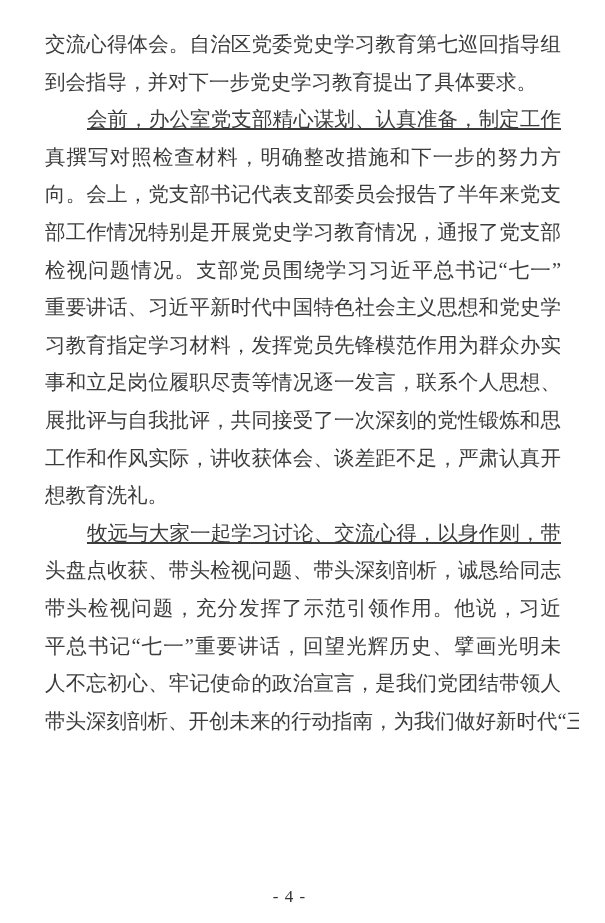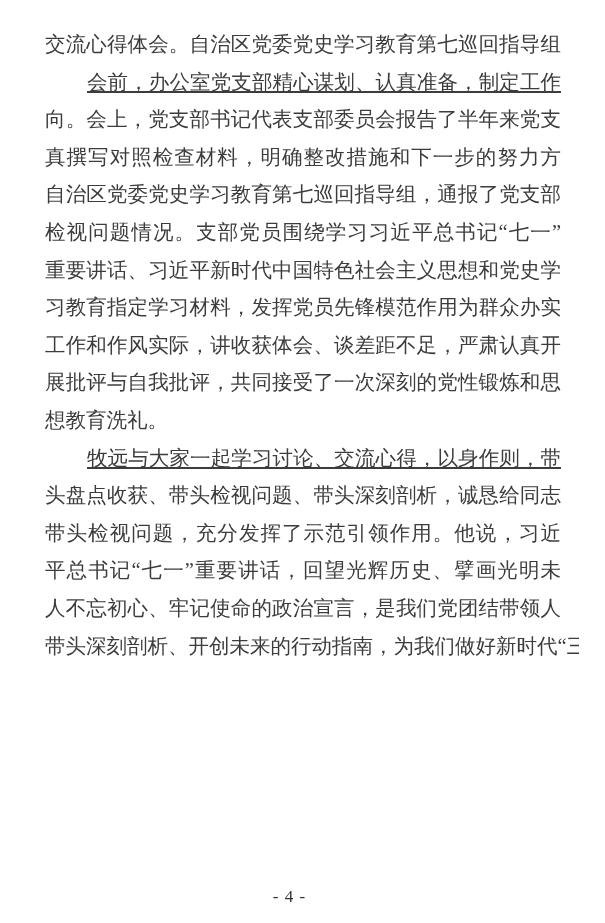--- a/index.html
+++ b/index.html
@@ -50,29 +50,31 @@
     color: #333333;
     letter-spacing: 1px;
   }
 </style>
 </head>
 <body>
 
 <div class="page">
   <div class="doc-body" id="doc-body">
       <div class="line">交流心得体会。自治区党委党史学习教育第七巡回指导组</div>
+      <div class="line para-end">到会指导，并对下一步党史学习教育提出了具体要求。</div>
       <div class="line indent">会前，办公室党支部精心谋划、认真准备，制定工作</div>
+      <div class="line">真撰写对照检查材料，明确整改措施和下一步的努力方</div>
       <div class="line">向。会上，党支部书记代表支部委员会报告了半年来党支</div>
-      <div class="line">真撰写对照检查材料，明确整改措施和下一步的努力方</div>
-      <div class="line">自治区党委党史学习教育第七巡回指导组，通报了党支部</div>
+      <div class="line">部工作情况特别是开展党史学习教育情况，通报了党支部</div>
       <div class="line">检视问题情况。支部党员围绕学习习近平总书记“七一”</div>
       <div class="line">重要讲话、习近平新时代中国特色社会主义思想和党史学</div>
       <div class="line">习教育指定学习材料，发挥党员先锋模范作用为群众办实</div>
+      <div class="line">事和立足岗位履职尽责等情况逐一发言，联系个人思想、</div>
+      <div class="line">展批评与自我批评，共同接受了一次深刻的党性锻炼和思</div>
       <div class="line">工作和作风实际，讲收获体会、谈差距不足，严肃认真开</div>
-      <div class="line">展批评与自我批评，共同接受了一次深刻的党性锻炼和思</div>
       <div class="line para-end">想教育洗礼。</div>
       <div class="line indent">牧远与大家一起学习讨论、交流心得，以身作则，带</div>
       <div class="line">头盘点收获、带头检视问题、带头深刻剖析，诚恳给同志</div>
       <div class="line">带头检视问题，充分发挥了示范引领作用。他说，习近</div>
       <div class="line">平总书记“七一”重要讲话，回望光辉历史、擘画光明未</div>
       <div class="line">人不忘初心、牢记使命的政治宣言，是我们党团结带领人</div>
       <div class="line">带头深刻剖析、开创未来的行动指南，为我们做好新时代“三</div>
     </div>
   <div class="footer">- 4 -</div>
 </div>

